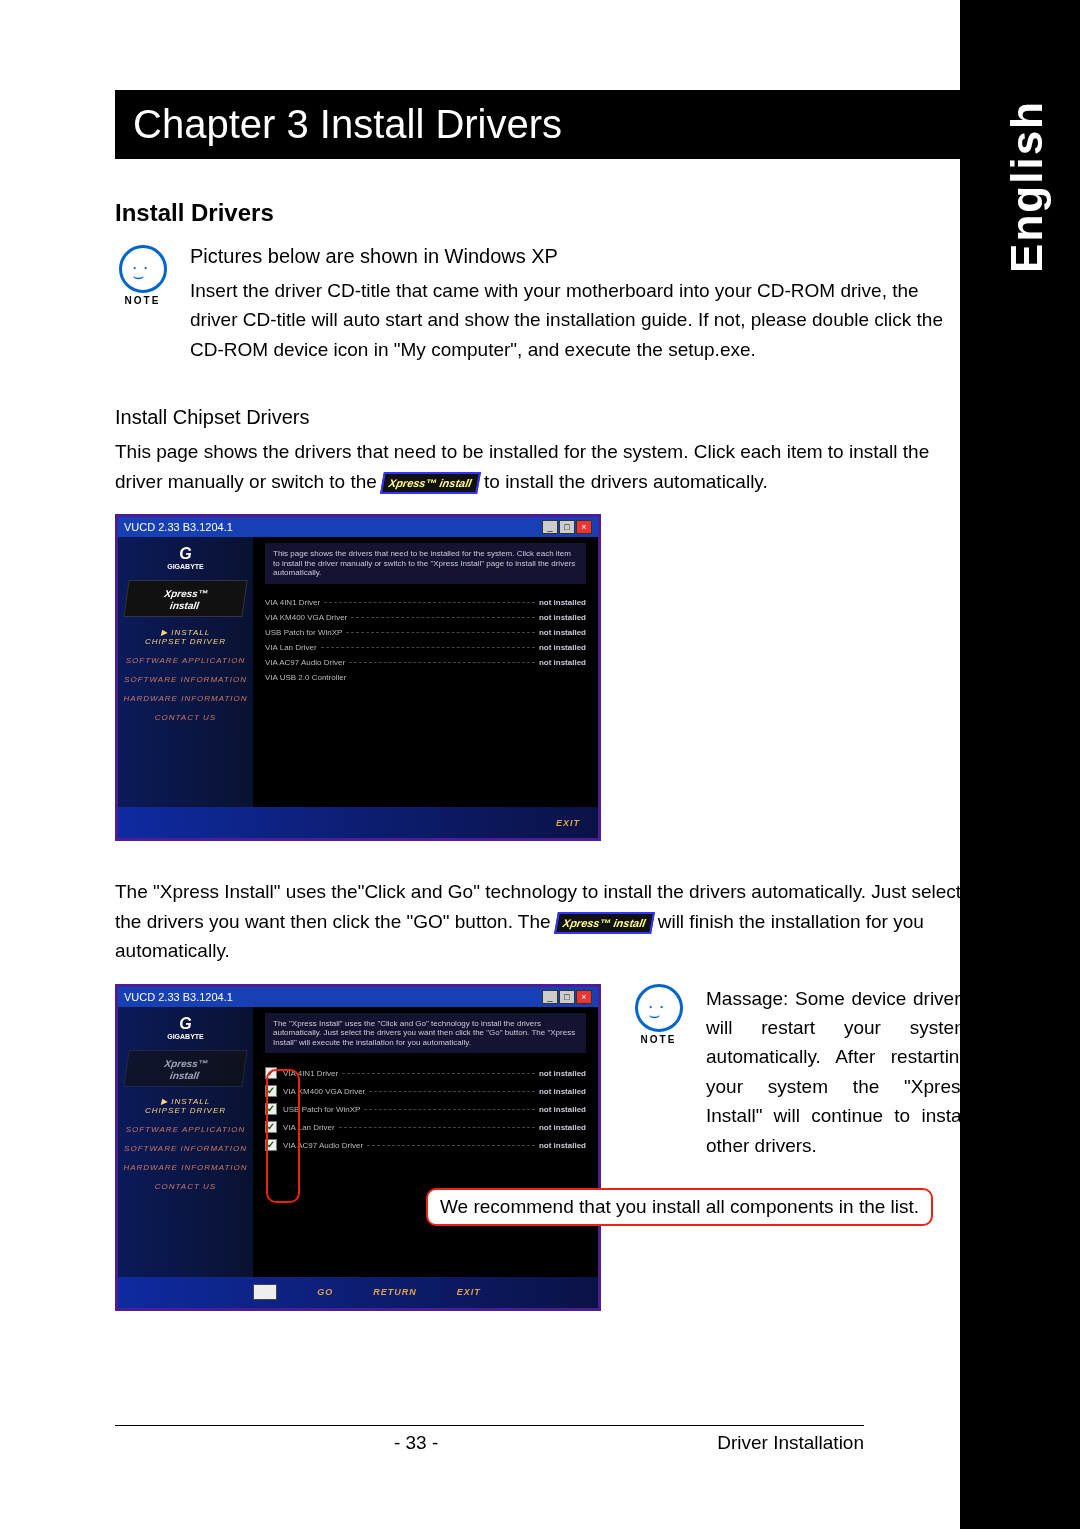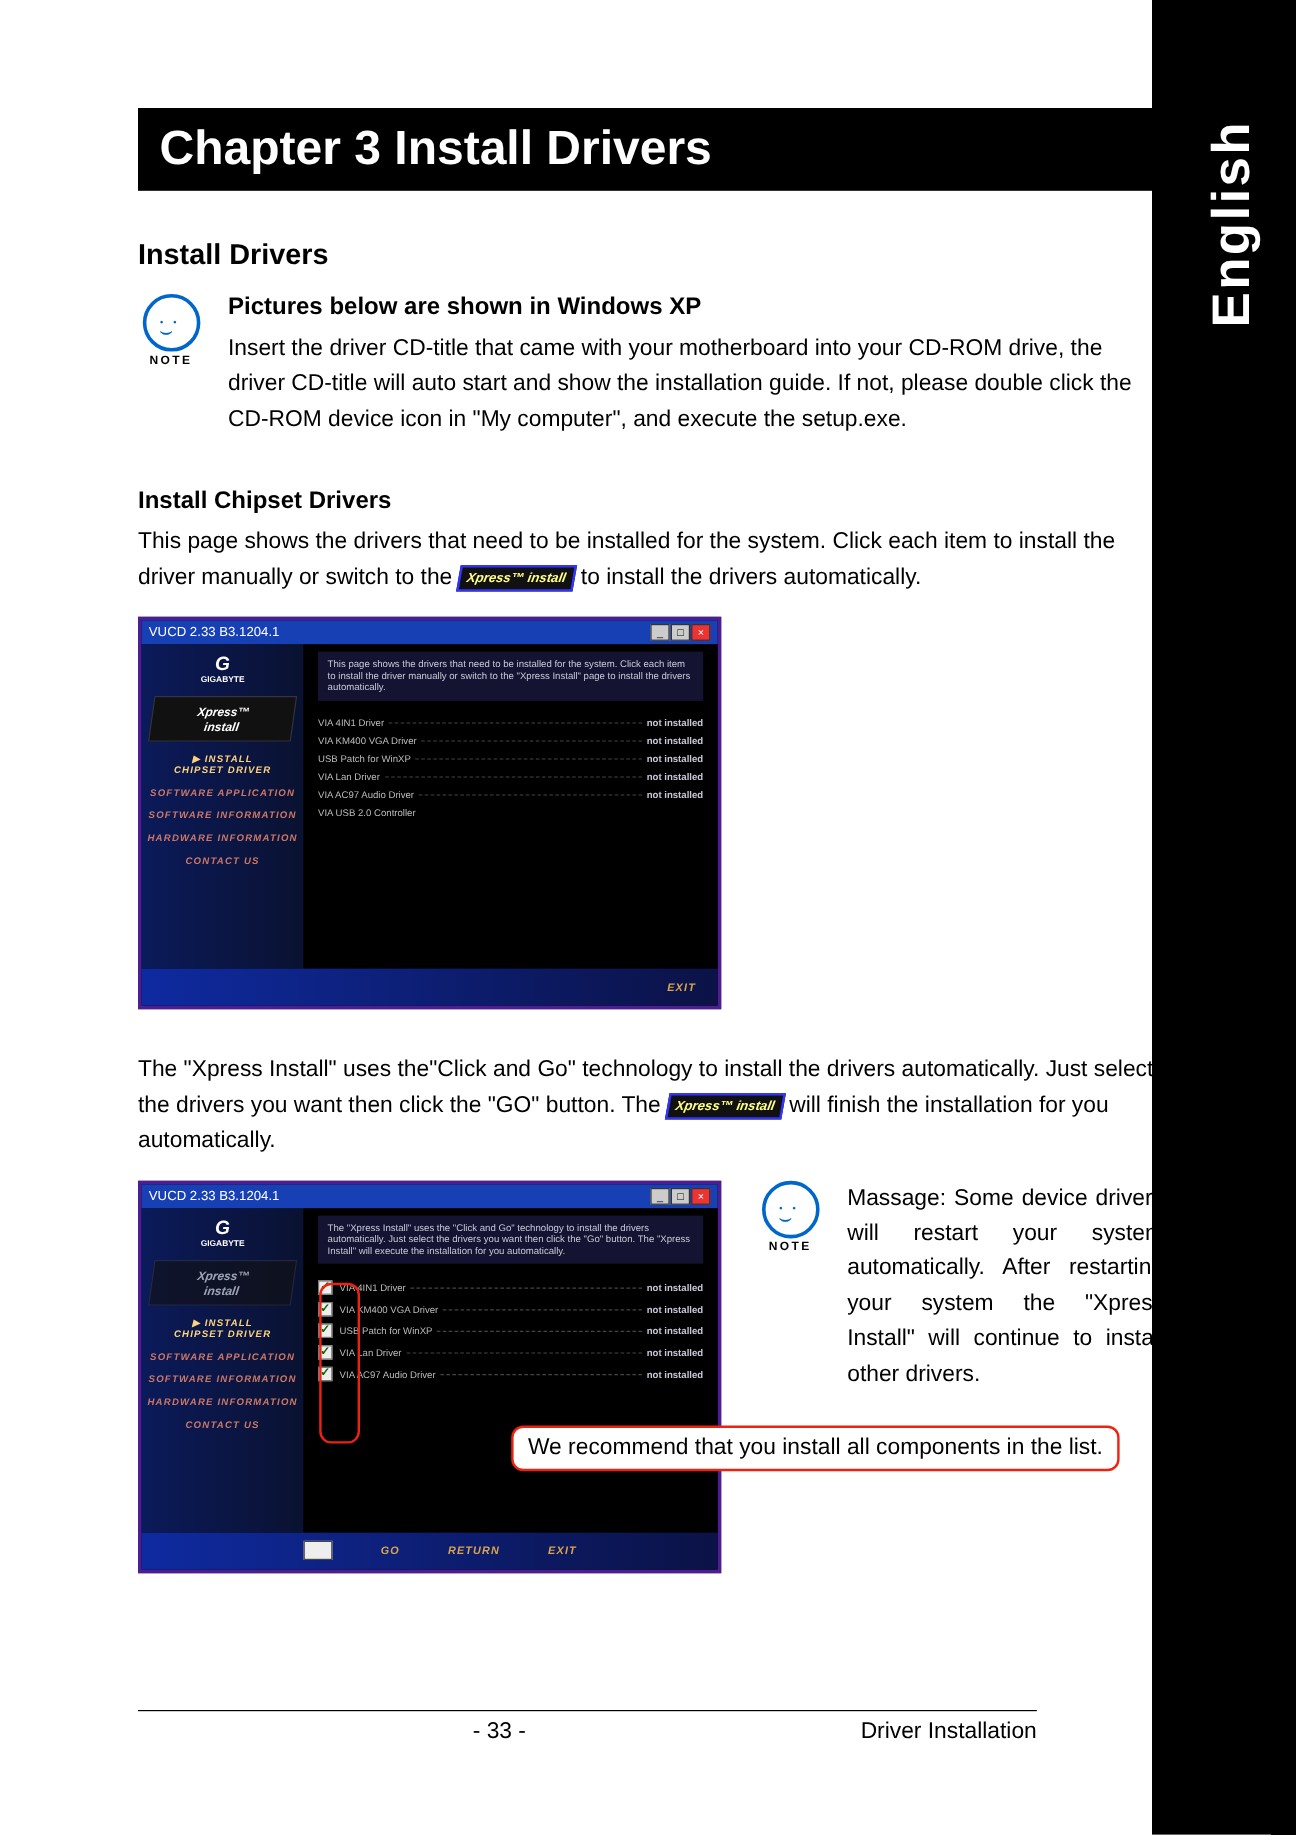--- a/index.html
+++ b/index.html
@@ -30,21 +30,21 @@
     font-weight: bold;
     writing-mode: vertical-rl;
     text-orientation: sideways;
     transform: rotate(180deg);
     letter-spacing: 2px;
   }
   .chapter-banner {
     background: #000;
     color: #fff;
     font-size: 40px;
-    font-weight: bold;
+    font-weight: normal;
     padding: 12px 18px;
     margin-bottom: 40px;
   }
   .section-h {
     font-size: 24px;
     font-weight: bold;
     margin-bottom: 18px;
   }
   .note-row {
     display: flex;
@@ -68,21 +68,21 @@
   }
   .note-face::before { content: "・・"; position: absolute; left: 6px; top: 2px; letter-spacing: -3px; font-size: 14px;}
   .note-face::after { content: "⌣"; position: absolute; left: 11px; top: 10px; font-size: 18px;}
   .note-label {
     font-size: 10px;
     font-weight: bold;
     letter-spacing: 2px;
   }
   .sub-h {
     font-size: 20px;
-    font-weight: bold;
+    font-weight: normal;
     margin-bottom: 8px;
   }
   .body-text {
     font-size: 19px;
     line-height: 1.55;
   }
   .inline-icon {
     display: inline-block;
     background: #111;
     color: #ff8; 
@@ -133,21 +133,21 @@
   .logo small { font-size: 7px; display: block; font-style: normal;}
   .xpress {
     background: #111; border: 1px solid #334;
     margin: 4px 8px; padding: 6px 4px; text-align: center;
     color: #ffea4a; font-style: italic; font-weight: bold;
     font-size: 13px; transform: skewX(-8deg);
     line-height: 0.9;
   }
   .xpress span { color: #fff; font-size: 10px;}
   .nav-item {
-    color: #c76; font-size: 8px; font-weight: bold;
+    color: #c76; font-size: 8px; font-weight: normal;
     text-align: center; margin: 10px 0; letter-spacing: 1px;
     font-style: italic;
   }
   .nav-item.active { color: #ffd37a;}
   .content {
     flex: 1;
     background: #000;
     padding: 6px 12px;
   }
   .content-header {

